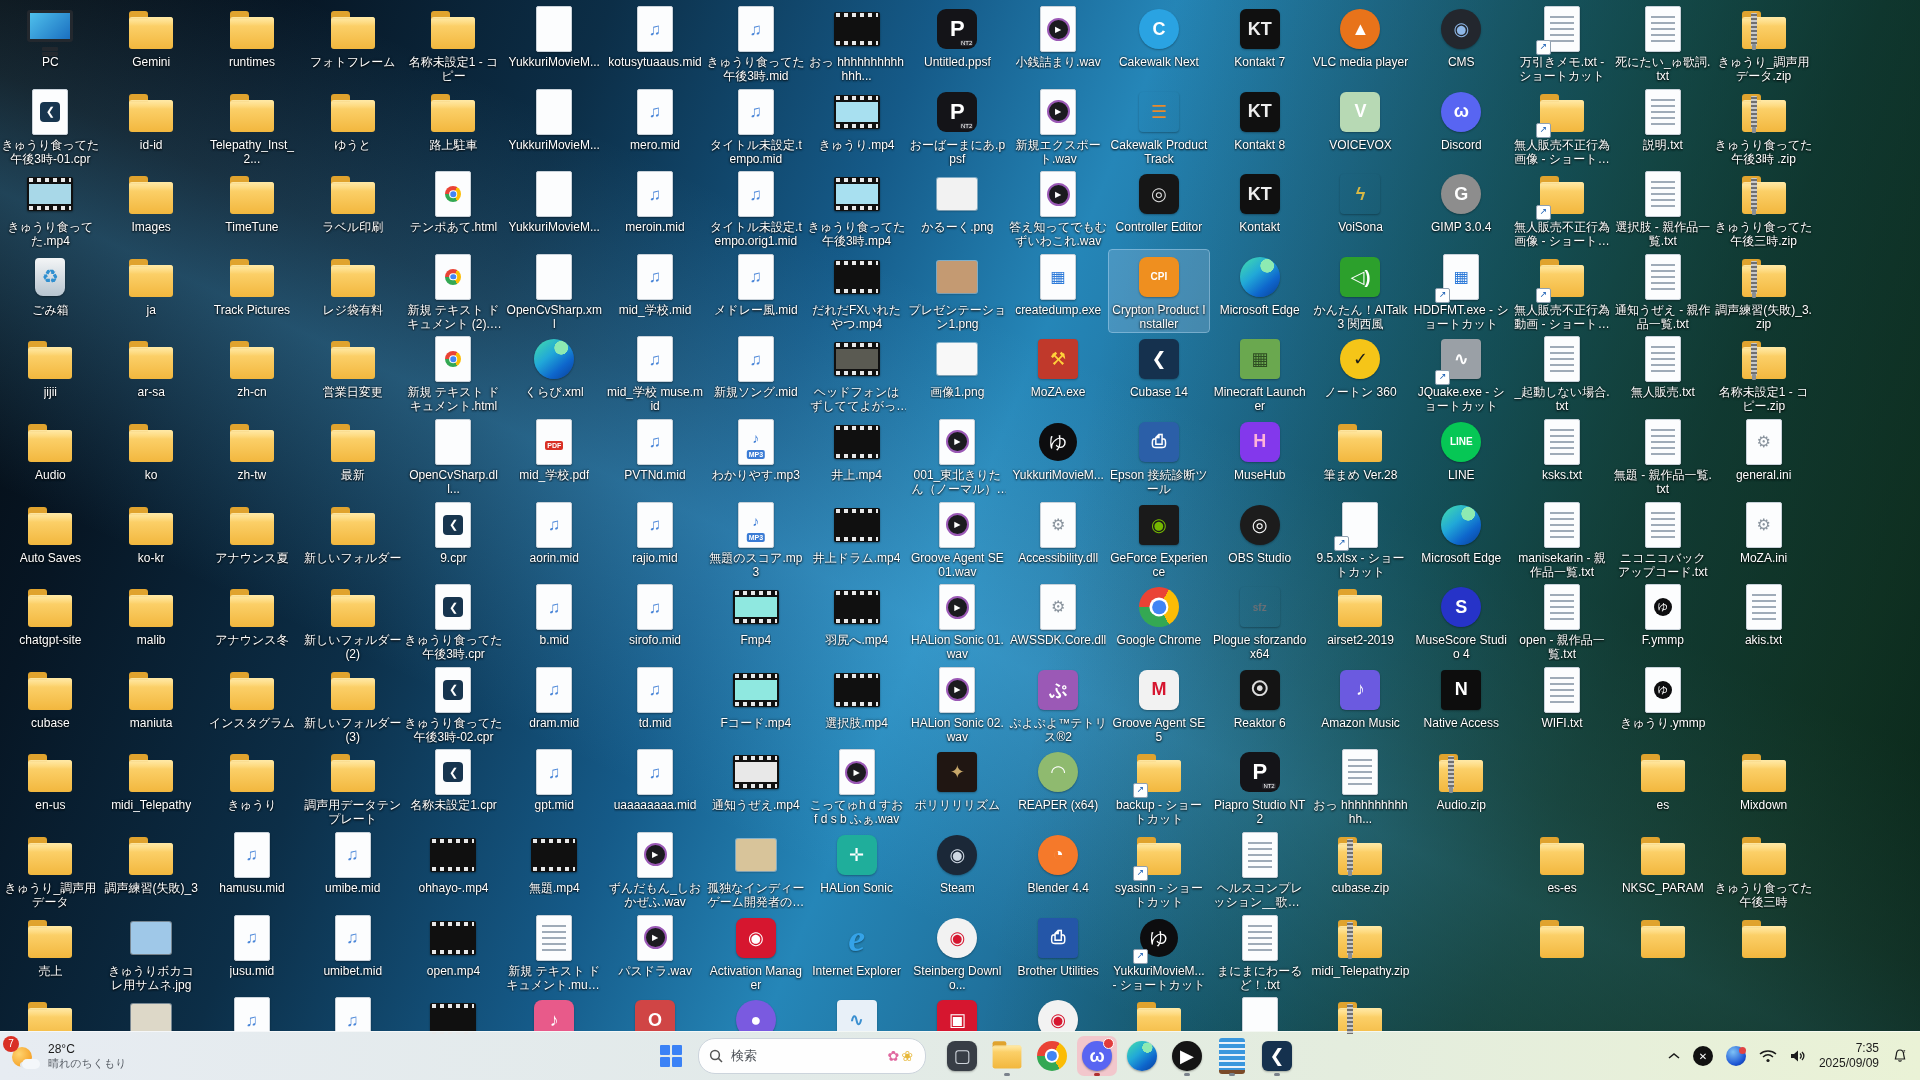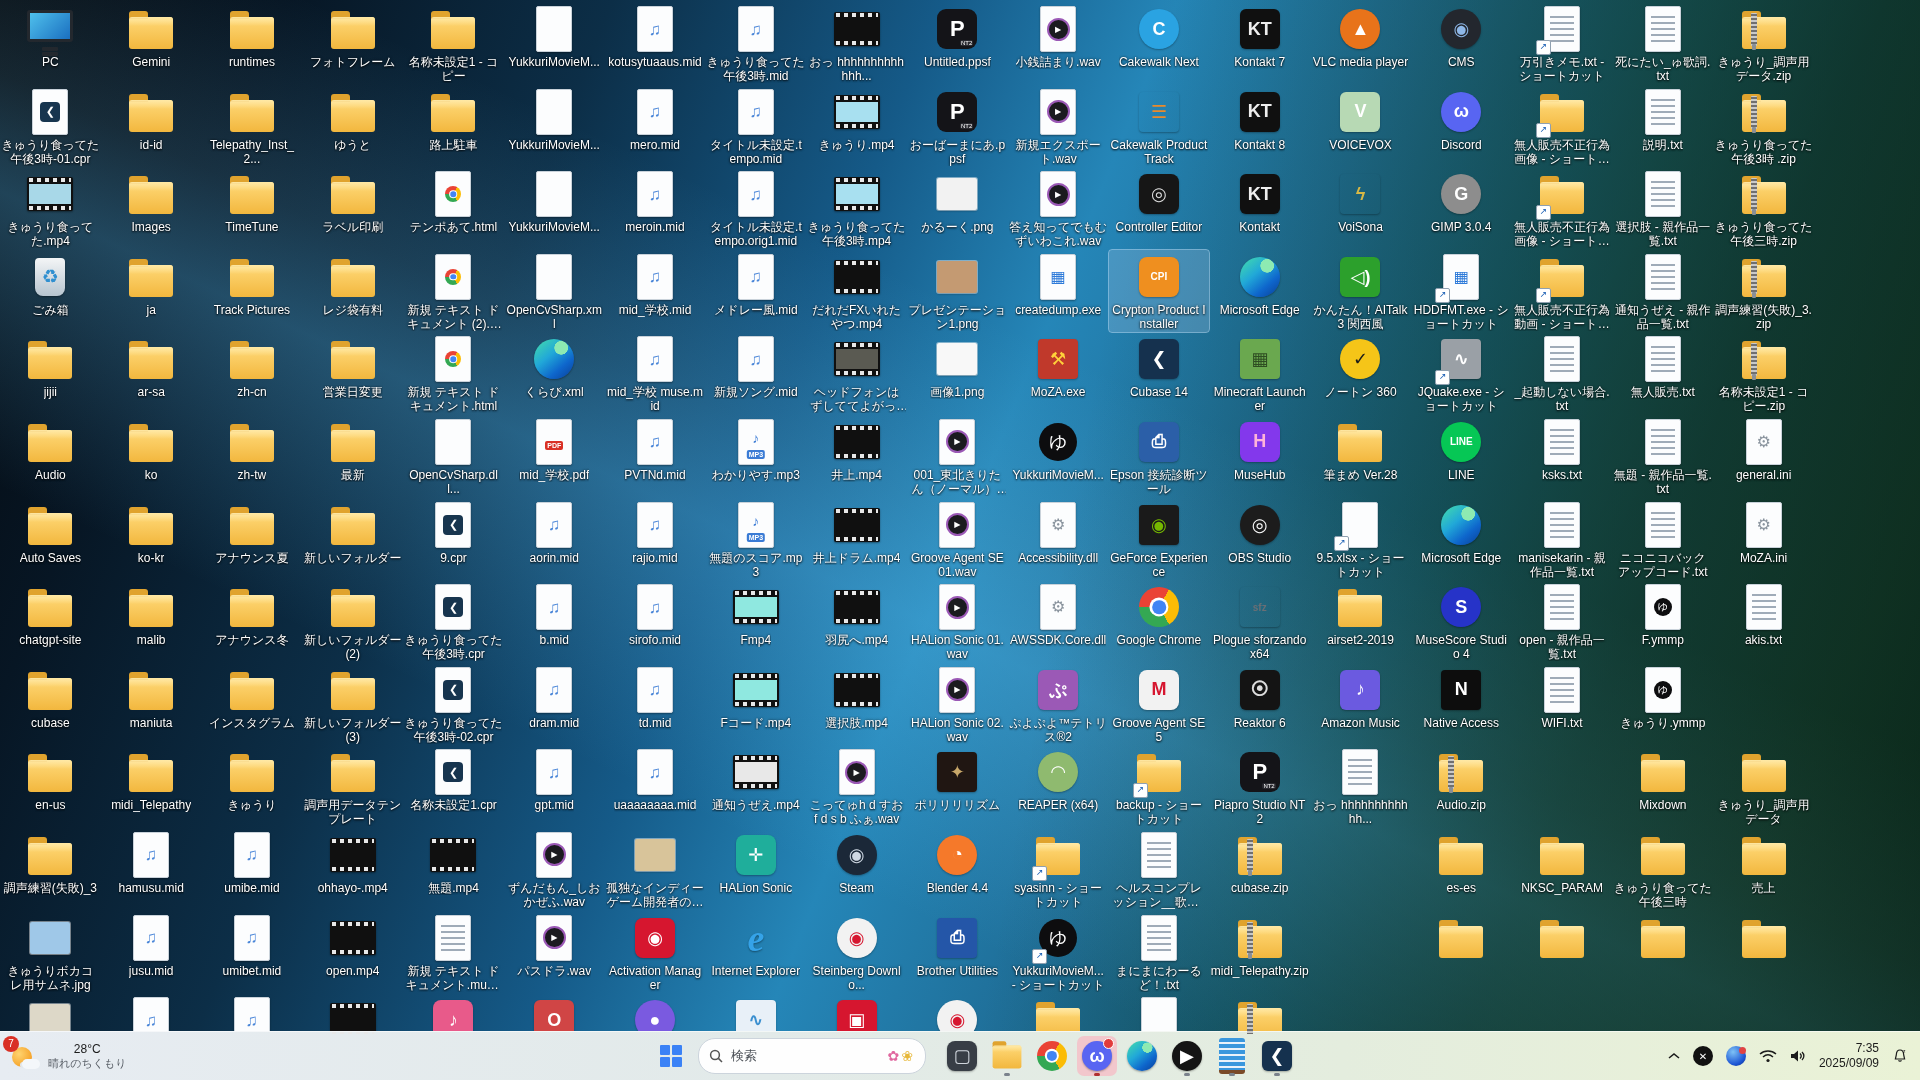--- a/index.html
+++ b/index.html
@@ -62,21 +62,21 @@
   
   .tb{position:absolute;bottom:0;left:0;right:0;height:48px;
     background:linear-gradient(90deg,#e7ecf2 0%,#e2eae9 40%,#e4edde 70%,#eaf2d6 100%);
     border-top:1px solid rgba(255,255,255,.6);display:flex;align-items:center;}
   .weather{display:flex;gap:8px;margin-left:10px;align-items:center;cursor:default;}
   .wicon{position:relative;width:30px;height:30px;}
   .sun{position:absolute;left:2px;top:6px;width:20px;height:20px;border-radius:50%;background:radial-gradient(circle at 35% 35%,#ffd470,#f29111);}
   .cloud{position:absolute;right:0;bottom:2px;width:18px;height:10px;border-radius:8px;background:#f4f7fa;box-shadow:-4px 1px 0 -2px #e2e8ee;}
   .badge{position:absolute;top:-5px;left:-7px;background:#d93025;color:#fff;font-size:10px;border-radius:50%;
     width:16px;height:16px;line-height:16px;text-align:center;z-index:2;}
-  .wtxt{display:flex;flex-direction:column;line-height:14px;align-items:center;}
+  .wtxt{display:flex;flex-direction:column;line-height:14px;}
   .wtemp{font-size:12px;color:#1b1b1b;}
   .wdesc{font-size:11px;color:#5a6068;}
   .center{position:absolute;left:652px;top:0;height:48px;display:flex;align-items:center;}
   .startbtn{width:38px;height:38px;border-radius:6px;display:flex;align-items:center;justify-content:center;}
   .winlogo{display:grid;grid-template-columns:10px 10px;grid-template-rows:10px 10px;gap:2px;}
   .winlogo span{background:#3b82f6;border-radius:1px;}
   .search{width:206px;height:34px;background:rgba(255,255,255,.95);border:1px solid #ccd4dc;border-radius:17px;
     display:flex;align-items:center;padding:0 10px;gap:8px;color:#4a4f56;font-size:13px;margin-left:8px;}
   .flowers{margin-left:auto;font-size:14px;letter-spacing:2px;}
   .fl1{color:#e0679f}.fl2{color:#e7b83a}
@@ -1291,20 +1291,26 @@
           <div class="zipline"></div>
         </div>
       </div>
       <div class="lbl">Audio.zip</div>
     </div>
     <div class="cell"></div>
     <div class="cell">
       <div class="ico">
         <div class="i-folder"></div>
       </div>
+      <div class="lbl">es</div>
+    </div>
+    <div class="cell">
+      <div class="ico">
+        <div class="i-folder"></div>
+      </div>
       <div class="lbl">Mixdown</div>
     </div>
     <div class="cell">
       <div class="ico">
         <div class="i-folder"></div>
       </div>
       <div class="lbl">きゅうり_調声用データ</div>
     </div>
     <div class="cell">
       <div class="ico">

